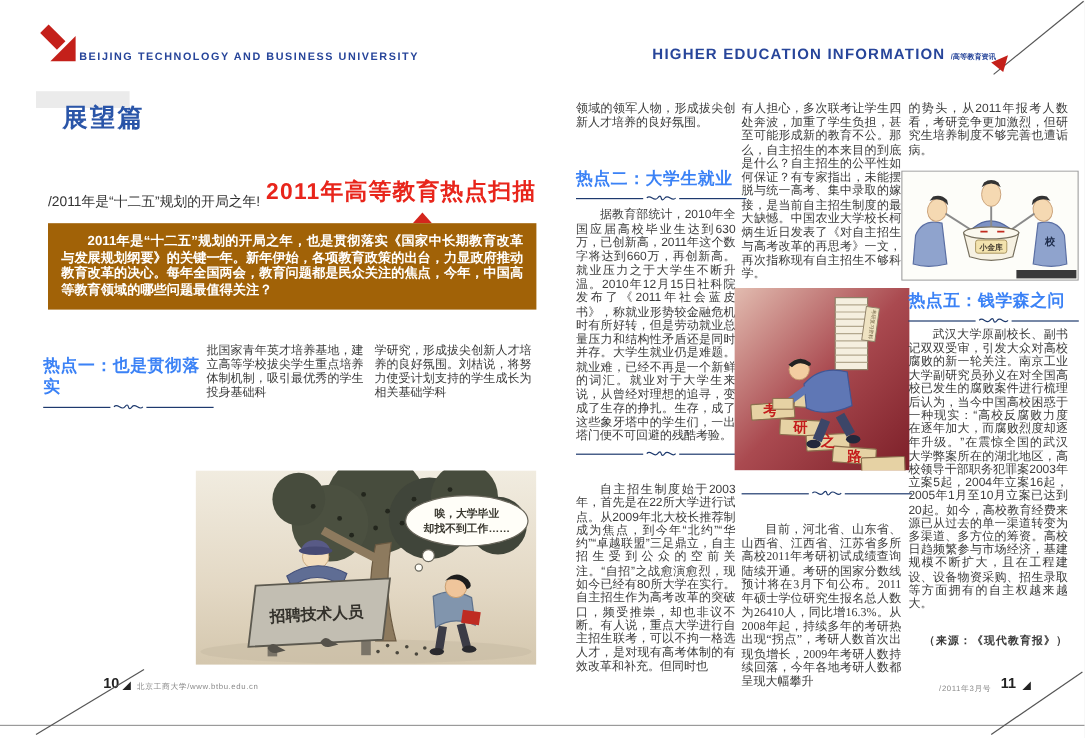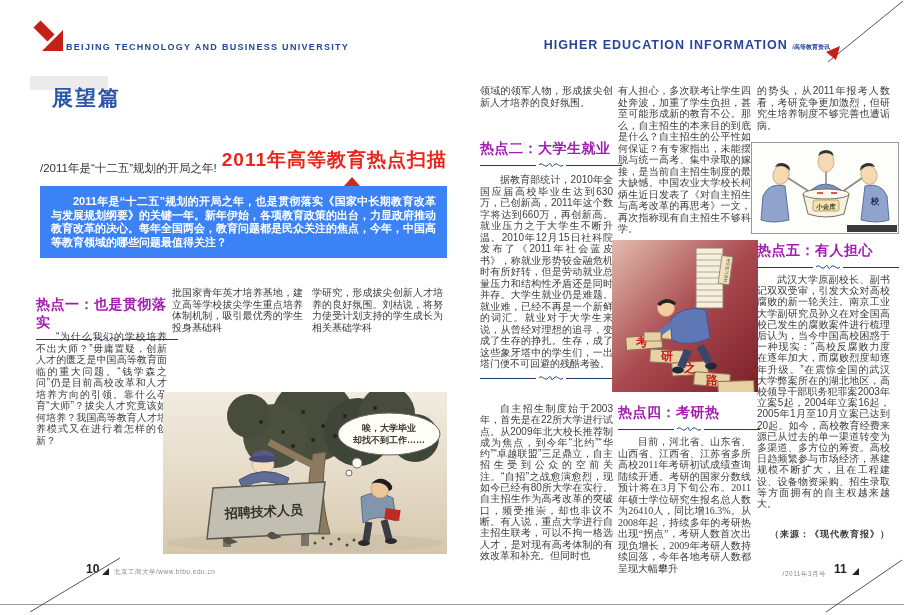--- a/index.html
+++ b/index.html
@@ -8,27 +8,27 @@
   .abs{position:absolute;}
   
   .univ{font-size:9px;font-weight:bold;color:#27459a;letter-spacing:1.3px;}
   .mag{font-size:12.5px;font-weight:bold;color:#27459a;letter-spacing:1px;text-align:right;width:290px;}
   .mag small{font-size:6px;letter-spacing:0;color:#27459a;font-weight:bold;}
   .tagbox{width:78px;height:14px;background:#ebebeb;}
   .sect{font-size:21px;font-weight:bold;color:#2a55a8;letter-spacing:2px;}
   .intro{font-size:11.5px;color:#333;margin-top:44px;}
   
   .title{width:267px;text-align:right;font-size:19px;font-weight:bold;color:#e8251b;letter-spacing:1px;}
-  .leadbox{width:385px;background:#3b82f6;color:#fff;padding:9px 11px;font-size:11px;line-height:13.6px;
+  .leadbox{width:385px;background:#a16207;color:#fff;padding:9px 11px;font-size:11px;line-height:13.6px;
            font-weight:bold;text-align:justify;}
   .leadbox p{margin:0;text-indent:2em;}
   .notch{width:0;height:0;border-left:8px solid transparent;border-right:8px solid transparent;
          border-bottom:9px solid #d4261d;}
   
-  .hhead{width:142px;color:#a21caf;font-weight:bold;font-size:14px;}
+  .hhead{width:142px;color:#3b82f6;font-weight:bold;font-size:14px;}
   .hhead .txt{display:block;letter-spacing:0.5px;}
   .orn{display:flex;align-items:center;margin-top:3px;}
   .orn::before,.orn::after{content:"";flex:1;border-top:1.4px solid #1e3a6e;}
   .orn svg{margin:0 2px;flex:none;}
   
   .col{width:133px;font-size:10px;line-height:11.5px;color:#3b3b3b;text-align:justify;}
   .col p{margin:0 0 6px;}
   .col p.indent{text-indent:2em;}
   .colL{width:131px;}
   .src{width:133px;text-align:right;font-size:9px;font-weight:bold;color:#3b3b3b;letter-spacing:1px;}
@@ -64,21 +64,20 @@
 
     <div class="abs hhead" style="left:36px;top:296px;">
       <span class="txt">热点一：也是贯彻落实</span>
       <div class="orn">
         <svg width="26" height="8" viewBox="0 0 26 8">
             <path d="M1 4 C4 0,7 8,10 4 C11.5 2,12.5 2,13 4 C13.5 6,14.5 6,16 4 C19 0,22 8,25 4" fill="none" stroke="#1e3a6e" stroke-width="1"></path>
           </svg>
       </div>
     </div>
     <div class="abs col colL" style="left:36px;top:331px;">
-      <p class="indent">“为什么我们的学校培养不出大师？”毋庸置疑，创新人才的匮乏是中国高等教育面临的重大问题。“钱学森之问”仍是目前高校改革和人才培养方向的引领。靠什么孕育“大师”？拔尖人才究竟该如何培养？我国高等教育人才培养模式又在进行着怎样的创新？</p>
     </div>
     <div class="abs col colL" style="left:172px;top:287px;">
       <p>批国家青年英才培养基地，建立高等学校拔尖学生重点培养体制机制，吸引最优秀的学生投身基础科</p>
     </div>
     <div class="abs col colL" style="left:312px;top:287px;">
       <p>学研究，形成拔尖创新人才培养的良好氛围。刘桔说，将努力使受计划支持的学生成长为相关基础学科</p>
     </div>
 
     <svg class="abs cartoon" style="left:163px;top:392px;" width="284" height="162" viewBox="0 0 284 162">
       <defs>
@@ -243,21 +242,20 @@
           <ellipse cx="99" cy="126" rx="6" ry="3.5" fill="#23283c"></ellipse>
         <path d="M58,80 Q72,64 94,70 L98,98 Q76,108 60,100 Z" fill="#5f77b5" stroke="#415694" stroke-width="1"></path>
         <path d="M60,84 L44,96" stroke="#5f77b5" stroke-width="6"></path>
         <rect x="32" y="92" width="17" height="9" fill="#e6d2a4" stroke="#8a6f4e" stroke-width="0.8"></rect>
         <circle cx="54" cy="68" r="8.5" fill="#f3cda1" stroke="#c79d6f" stroke-width="0.8"></circle>
         <path d="M45,64 q9,-9 18,-2 q2,2 -1,3 q-8,-5 -14,1 Z" fill="#222"></path>
       </g>
     </svg>
 
     <div class="abs hhead" style="left:618px;top:404px;">
-      <span class="txt">热点四：考研热</span>
       <div class="orn">
         <svg width="26" height="8" viewBox="0 0 26 8">
             <path d="M1 4 C4 0,7 8,10 4 C11.5 2,12.5 2,13 4 C13.5 6,14.5 6,16 4 C19 0,22 8,25 4" fill="none" stroke="#1e3a6e" stroke-width="1"></path>
           </svg>
       </div>
     </div>
     <div class="abs col" style="left:618px;top:436px;font-family:Liberation Serif, serif;">
       <p class="indent">目前，河北省、山东省、山西省、江西省、江苏省多所高校2011年考研初试成绩查询陆续开通。考研的国家分数线预计将在3月下旬公布。2011年硕士学位研究生报名总人数为26410人，同比增16.3%。从2008年起，持续多年的考研热出现“拐点”，考研人数首次出现负增长，2009年考研人数持续回落，今年各地考研人数都呈现大幅攀升</p>
     </div>
 
@@ -299,21 +297,21 @@
         <path d="M52,52 Q75,48 98,52 L93,72 Q75,78 57,72 Z" fill="#f6f1e2" stroke="#77705f" stroke-width="1"></path>
         <ellipse cx="75" cy="52" rx="23" ry="5" fill="#fbf8ee" stroke="#77705f" stroke-width="1"></ellipse>
         <path d="M66,51 h6 M80,51 h6" stroke="#c22a1e" stroke-width="1.6"></path>
         <rect x="62" y="58" width="26" height="11" rx="2" fill="#f3e3ae" stroke="#a8935f" stroke-width="0.8"></rect>
         <text x="75" y="66.5" font-size="6.5" font-weight="bold" fill="#4a4234" text-anchor="middle">小金库</text>
       </g>
       <rect x="96" y="83" width="50" height="7" fill="#3a3a3a"></rect>
     </svg>
 
     <div class="abs hhead" style="left:757px;top:242px;">
-      <span class="txt">热点五：有人担心</span>
+      <span class="txt">热点五：钱学森之问</span>
       <div class="orn">
         <svg width="26" height="8" viewBox="0 0 26 8">
             <path d="M1 4 C4 0,7 8,10 4 C11.5 2,12.5 2,13 4 C13.5 6,14.5 6,16 4 C19 0,22 8,25 4" fill="none" stroke="#1e3a6e" stroke-width="1"></path>
           </svg>
       </div>
     </div>
     <div class="abs col" style="left:757px;top:274px;line-height:11.2px;">
       <p class="indent">武汉大学原副校长、副书记双双受审，引发大众对高校腐败的新一轮关注。南京工业大学副研究员孙义在对全国高校已发生的腐败案件进行梳理后认为，当今中国高校困惑于一种现实：“高校反腐败力度在逐年加大，而腐败烈度却逐年升级。”在震惊全国的武汉大学弊案所在的湖北地区，高校领导干部职务犯罪案2003年立案5起，2004年立案16起，2005年1月至10月立案已达到20起。如今，高校教育经费来源已从过去的单一渠道转变为多渠道、多方位的筹资。高校日趋频繁参与市场经济，基建规模不断扩大，且在工程建设、设备物资采购、招生录取等方面拥有的自主权越来越大。</p>
     </div>
     <div class="abs src" style="left:757px;top:528px;">（来源：《现代教育报》）</div>

